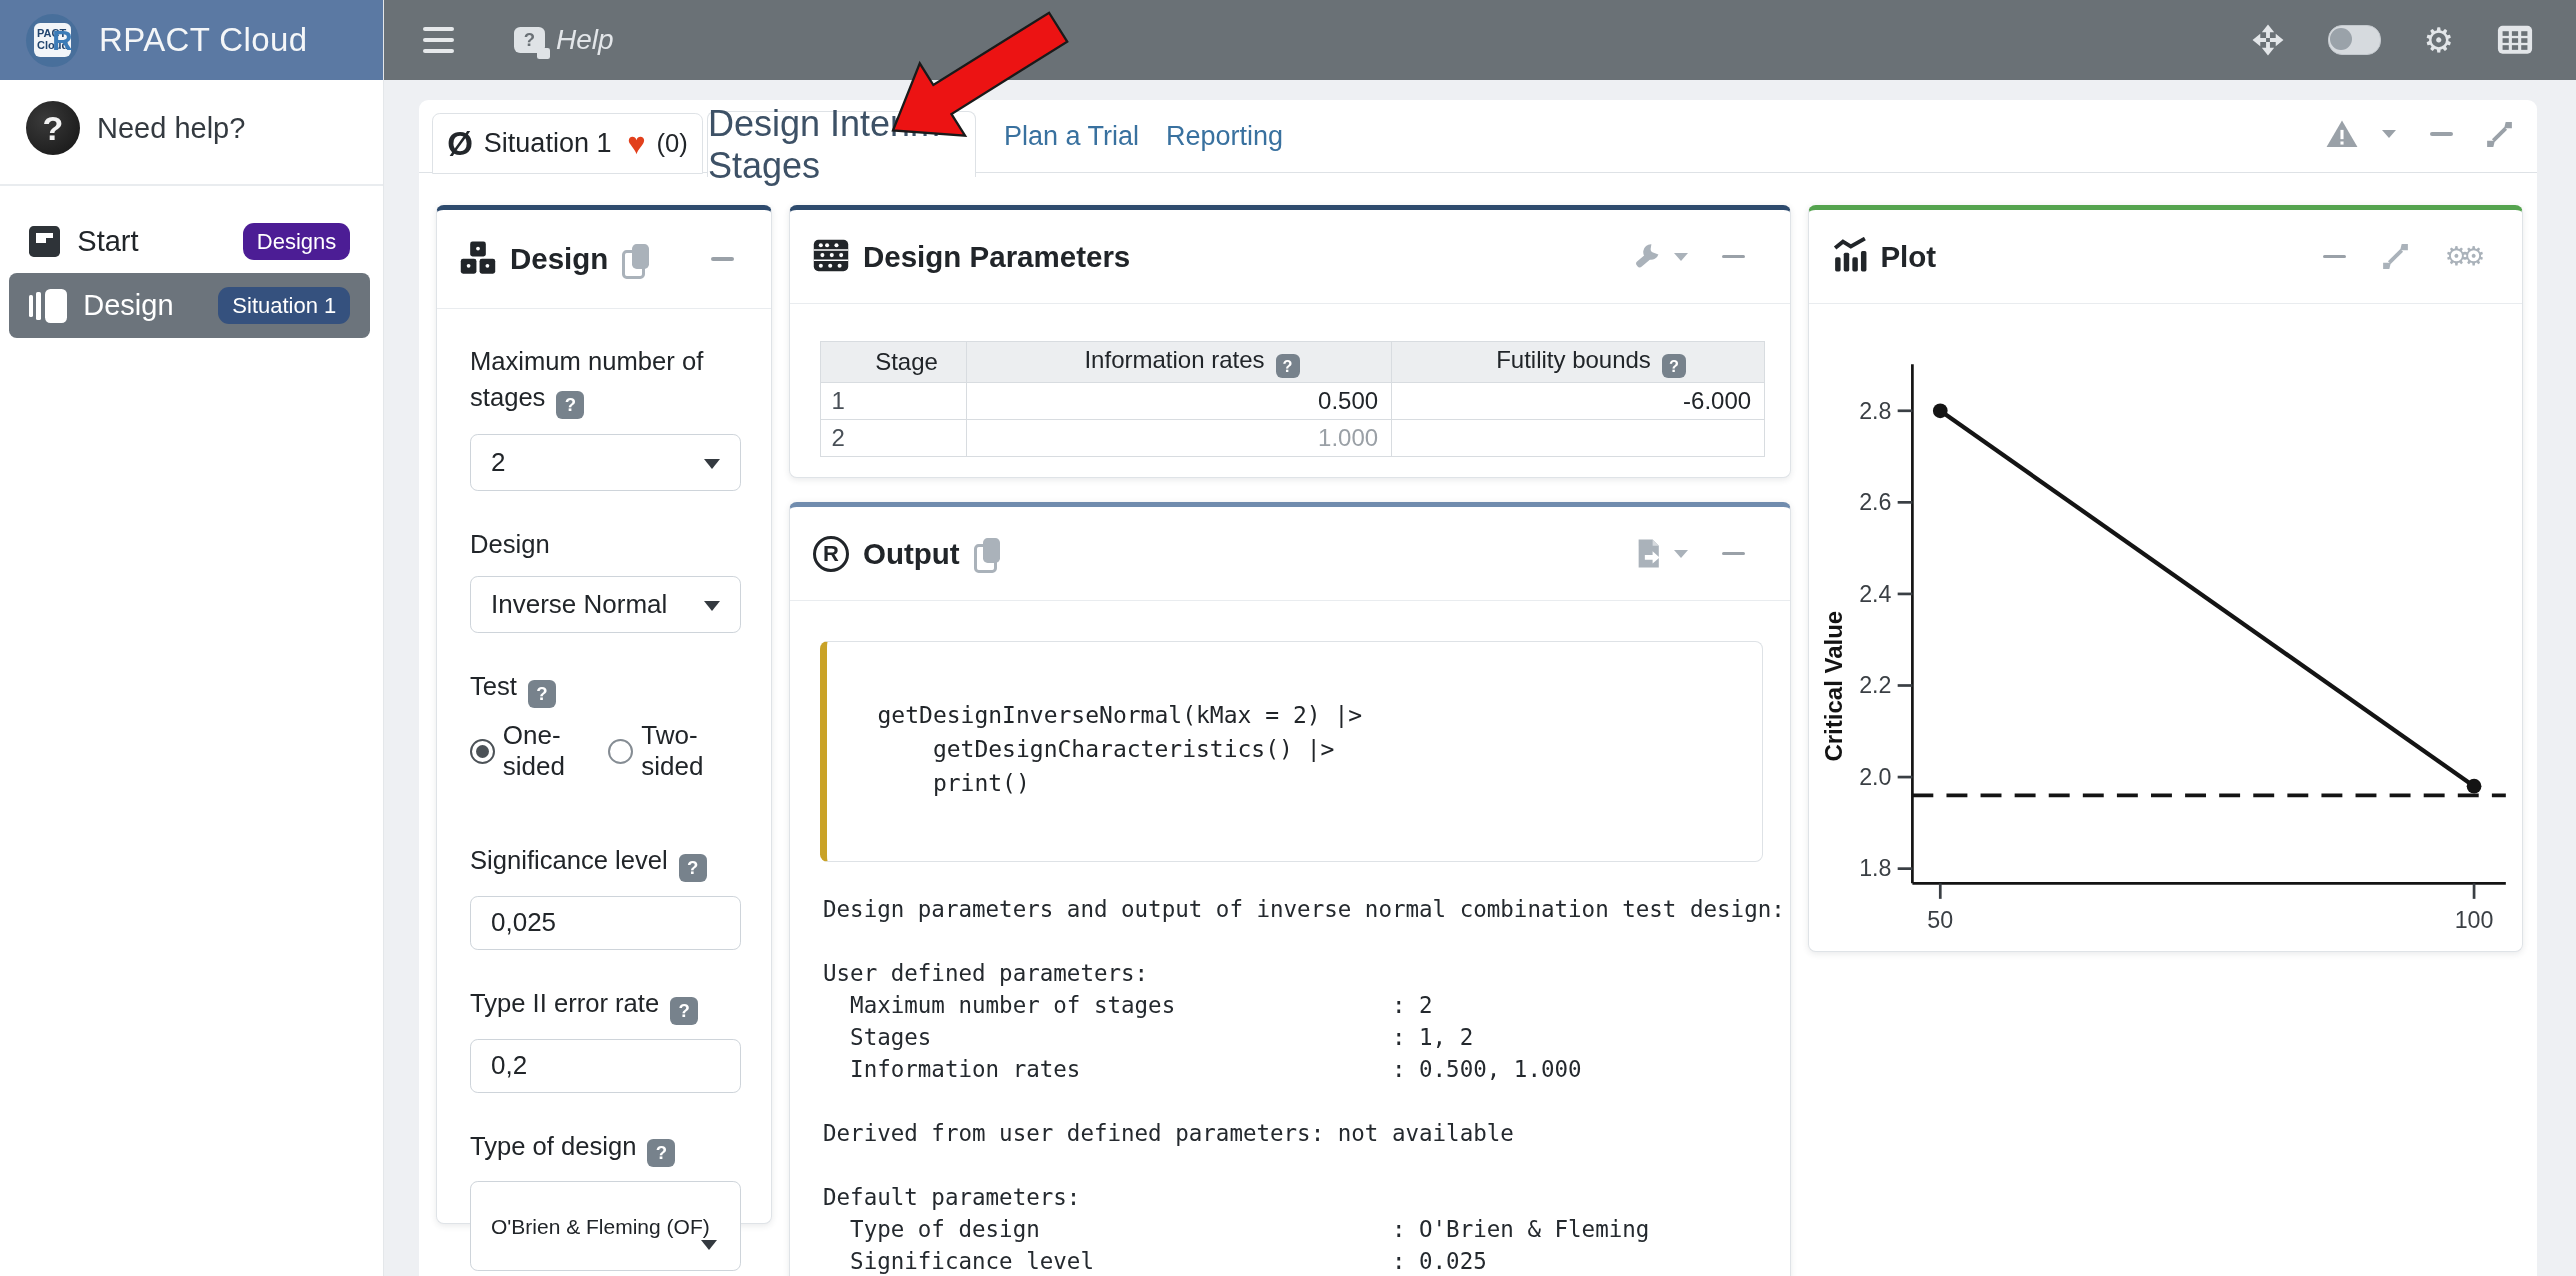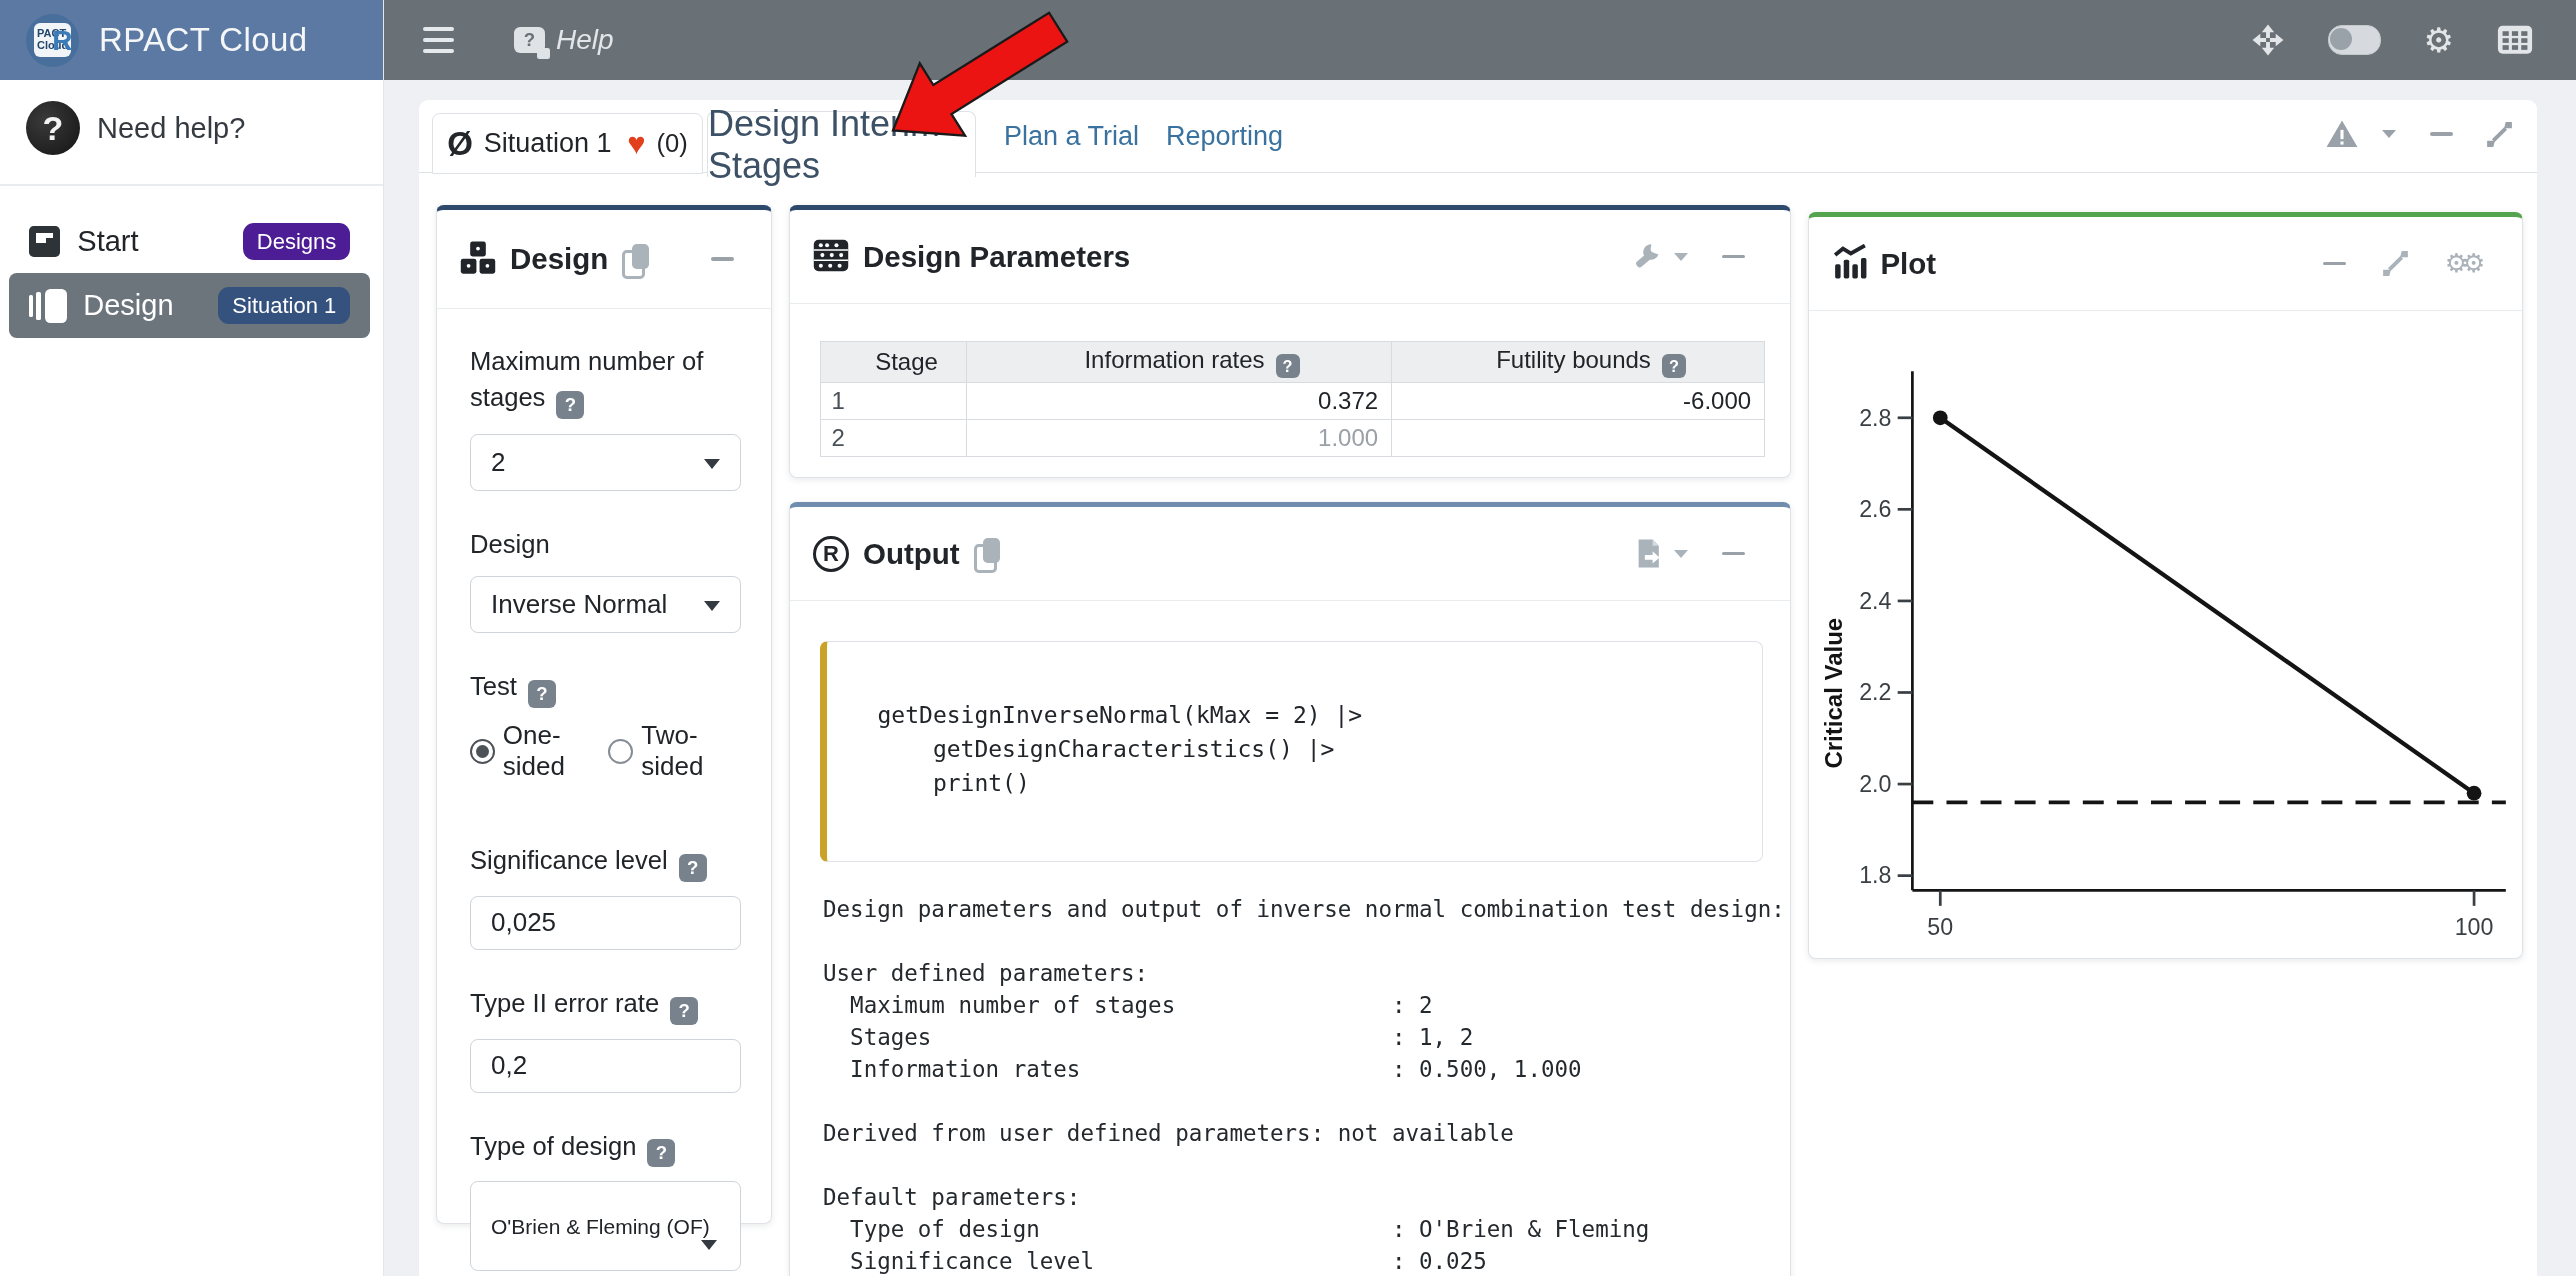--- a/index.html
+++ b/index.html
@@ -130,21 +130,21 @@
   #output-panel{left:370px;top:402px;width:1002px;height:884px;}
   .r-logo{width:36px;height:36px;border:3.9px solid #212529;border-radius:50%;box-sizing:border-box;
     display:flex;align-items:center;justify-content:center;font-weight:bold;font-size:22px;color:#212529;}
   .codebox{position:absolute;left:29.5px;top:134px;width:943px;height:221px;border:1.6px solid #dee2e6;
     border-left:7px solid #c9a227;border-radius:7.8px;box-sizing:border-box;background:#fff;}
   .codebox pre{margin:0;padding:56px 0 0 51px;font-family:"DejaVu Sans Mono",monospace;
     font-size:23px;line-height:34px;color:#212529;}
   .outtext{position:absolute;left:33px;top:386px;margin:0;font-family:"DejaVu Sans Mono",monospace;
     font-size:22.5px;line-height:32px;color:#24292e;white-space:pre;}
 
-  #plot-panel{left:1389px;top:112px;width:715px;height:747px;}
+  #plot-panel{left:1389px;top:105px;width:715px;height:747px;}
   #plot-panel .panel-head{padding-right:43px;gap:12.4px;}
   .gears{font-size:26px;color:#aab2ba;letter-spacing:-6.2px;cursor:pointer;}
   .chart-wrap{position:absolute;left:4.7px;top:109px;width:705px;height:636px;}
 
   .icon-btn{cursor:pointer;display:inline-flex;align-items:center;}
 
   
   .overlay{position:absolute;left:0;top:0;width:2576px;height:1277px;pointer-events:none;z-index:9;}
 </style>
 </head>
@@ -384,21 +384,21 @@
           <th>Stage</th>
           <th>
             <span>Information rates</span><span class="qbadge small"></span>
           </th>
           <th>
             <span>Futility bounds</span><span class="qbadge small"></span>
           </th>
         </tr>
         <tr>
           <td class="stage">1</td>
-          <td class="num">0.372</td>
+          <td class="num">0.500</td>
           <td class="num">-6.000</td>
         </tr>
         <tr>
           <td class="stage">2</td>
           <td class="num dim">1.000</td>
           <td class="num"></td>
         </tr>
       </tbody>
         </table>
     </div>

